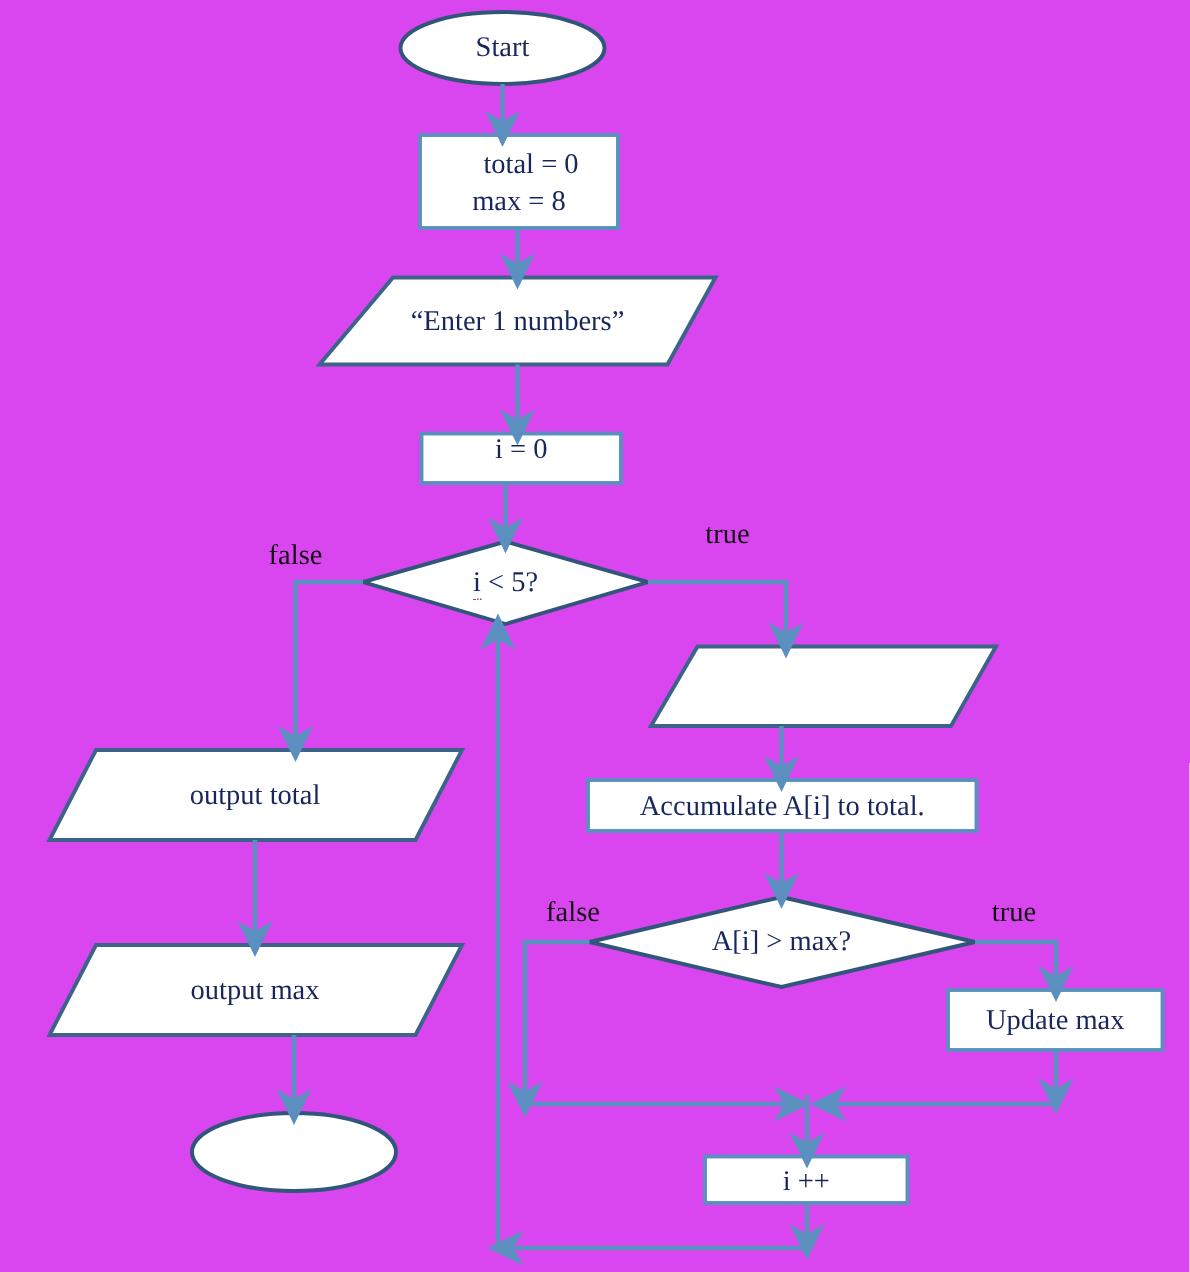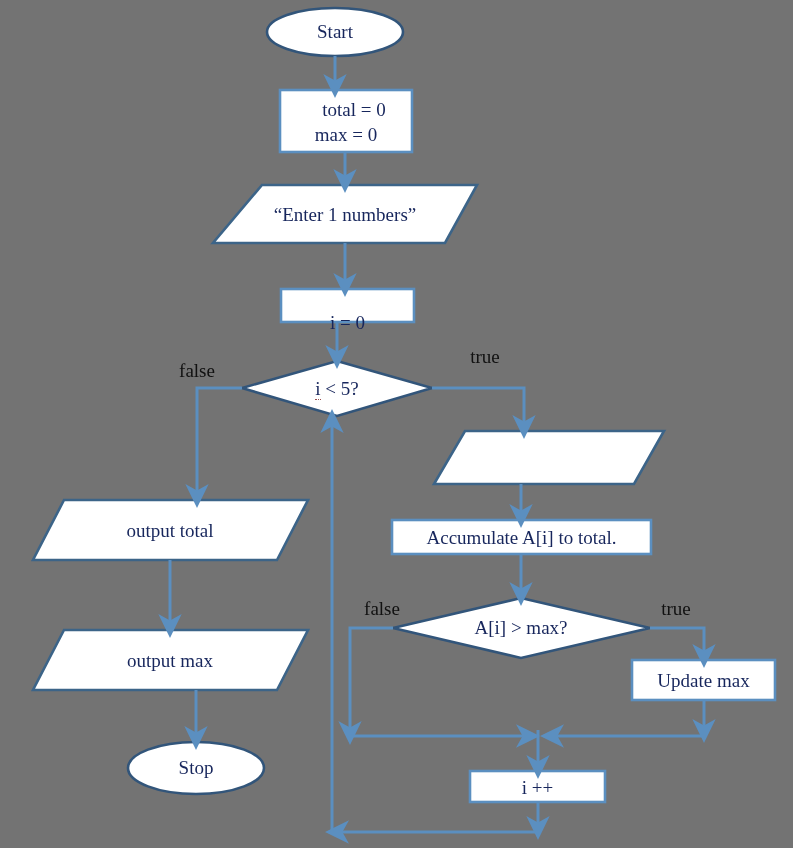--- a/index.html
+++ b/index.html
@@ -8,21 +8,21 @@
     padding: 0;
     background: #ffffff;
   }
   body {
     font-family: "Liberation Serif", "DejaVu Serif", serif;
   }
   #canvas {
     position: relative;
     width: 793px;
     height: 848px;
-    background: #737373;
+    background: #d946ef;
     overflow: hidden;
   }
   #flow-svg {
     position: absolute;
     left: 0;
     top: 0;
     width: 793px;
     height: 848px;
   }
   .node-label {
@@ -121,42 +121,41 @@
     <path d="M332,832 L332,421" stroke="#5b8fc0" stroke-width="3" fill="none" marker-end="url(#arw)"></path>
 
     <path d="M170,560 L170,626" stroke="#5b8fc0" stroke-width="3" fill="none" marker-end="url(#arw)"></path>
 
     <path d="M196,690 L196,738" stroke="#5b8fc0" stroke-width="3" fill="none" marker-end="url(#arw)"></path>
   </svg>
 
   <div class="node-label" style="left:275px; top:20px; width:120px;">Start</div>
 
   <div class="node-label" style="left:280px; top:98px; width:148px;">total = 0</div>
-  <div class="node-label" style="left:280px; top:123px; width:132px;">max = 0</div>
+  <div class="node-label" style="left:280px; top:123px; width:132px;">max = 8</div>
 
   <div class="node-label" style="left:245px; top:203px; width:200px;">“Enter 1 numbers”</div>
 
-  <div class="node-label" style="left:281px; top:311px; width:133px;">i = 0</div>
+  <div class="node-label" style="left:281px; top:288px; width:133px;">i = 0</div>
 
   <div class="node-label" style="left:262px; top:377px; width:150px;"><span class="spell">i</span><span> &lt; 5?</span></div>
 
 
   <div class="node-label" style="left:392px; top:526px; width:259px;">Accumulate A[i] to total.</div>
 
   <div class="node-label" style="left:446px; top:616px; width:150px;">A[i] &gt; max?</div>
 
   <div class="node-label" style="left:632px; top:669px; width:143px;text-align:center;">Update max</div>
 
   <div class="node-label" style="left:470px; top:776px; width:135px;">i ++</div>
 
   <div class="node-label" style="left:90px; top:519px; width:160px;">output total</div>
 
   <div class="node-label" style="left:90px; top:649px; width:160px;">output max</div>
 
-  <div class="node-label" style="left:136px; top:756px; width:120px;">Stop</div>
 
   <div class="edge-label" style="left:166px; top:360px; width:62px;">false</div>
 
   <div class="edge-label" style="left:454px; top:346px; width:62px;">true</div>
 
   <div class="edge-label" style="left:351px; top:598px; width:62px;">false</div>
 
   <div class="edge-label" style="left:645px; top:598px; width:62px;">true</div>
 
 </div>

